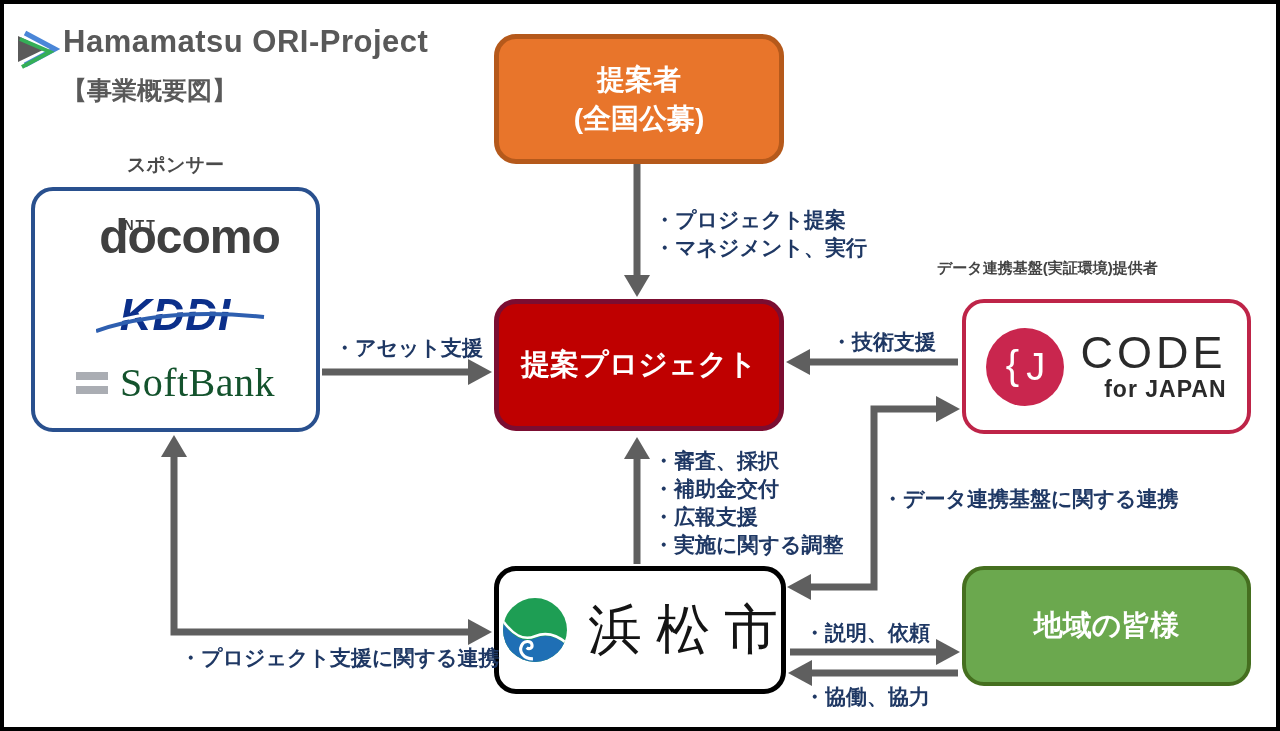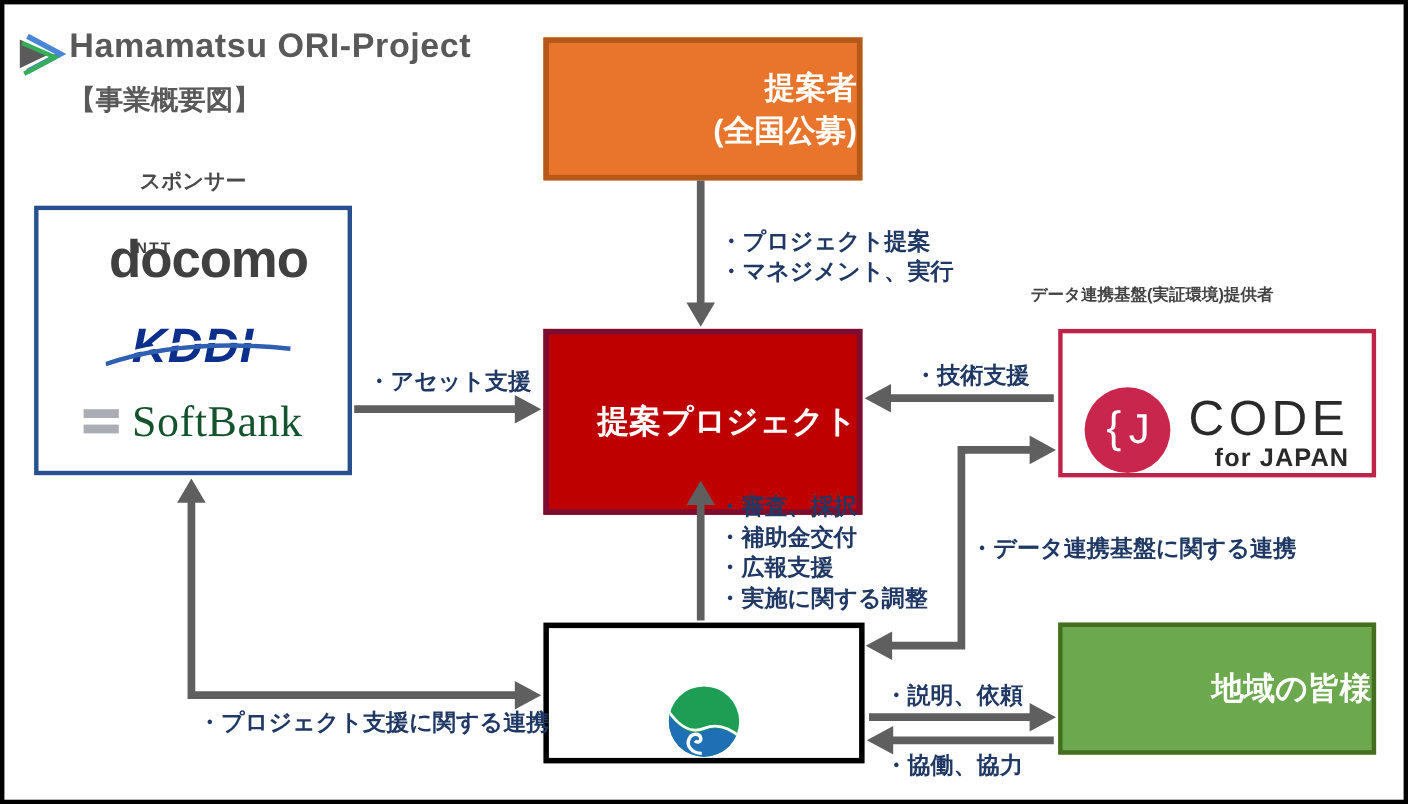--- a/index.html
+++ b/index.html
@@ -6,27 +6,27 @@
   .canvas{
     position:relative;width:1280px;height:731px;box-sizing:border-box;
     background:#fff;border:4px solid #000;overflow:hidden;
     font-family:"Liberation Sans","DejaVu Sans",sans-serif;
   }
   
   .hdr-icon{position:absolute;left:13px;top:25px;}
   .hdr-title{position:absolute;left:59px;top:20px;font-size:31px;font-weight:bold;color:#595959;letter-spacing:0.5px;}
   .hdr-sub{position:absolute;left:58px;top:70px;font-size:25px;font-weight:bold;color:#595959;}
   
-  .bigbox{position:absolute;box-sizing:border-box;display:flex;align-items:flex-end;justify-content:center;flex-direction:column;}
+  .bigbox{position:absolute;box-sizing:border-box;display:flex;align-items:center;justify-content:center;flex-direction:column;border-radius:22px;}
   .boxtext{color:#fff;font-weight:bold;text-align:center;}
   
   .proposer{left:490px;top:30px;width:290px;height:130px;background:#E8752B;border:5px solid #B5591B;}
   .proposer .boxtext{font-size:28px;line-height:39px;}
   
-  .project{left:490px;top:295px;width:290px;height:169px;background:#BF0000;border:5px solid #7B0D31;}
+  .project{left:490px;top:295px;width:290px;height:132px;background:#BF0000;border:5px solid #7B0D31;}
   .project .boxtext{font-size:29px;}
   
   .community{left:958px;top:562px;width:289px;height:120px;background:#6BA84E;border:4px solid #456F1F;}
   .community .boxtext{font-size:29px;}
   
   .sponsor{left:27px;top:183px;width:289px;height:245px;background:#fff;border:4px solid #29508E;}
   .sponsor-caption{position:absolute;left:27px;top:148px;width:289px;text-align:center;font-size:19px;font-weight:bold;color:#4A4A4A;}
   .docomo{position:absolute;left:0;right:0;top:22px;text-align:center;color:#404040;font-weight:bold;font-size:48px;letter-spacing:-1px;line-height:48px;padding-left:28px;}
   .docomo .ntt{position:absolute;top:-12px;left:50%;margin-left:-52px;font-size:14px;letter-spacing:2px;font-weight:bold;}
   .kddi-wrap{position:absolute;left:0;right:0;top:96px;height:56px;text-align:center;}
@@ -114,20 +114,21 @@
             <circle cx="32" cy="32" r="31"></circle>
           </clipPath>
         </defs>
       <g clip-path="url(#hc)">
         <rect width="64" height="64" fill="#1E9E54"></rect>
         <path d="M0,24 C10,38 20,45 32,40 C42,36 52,37 64,48 L64,64 L0,64 Z" fill="#1F6FB5"></path>
         <path d="M0,22 C10,36 20,43 32,38 C42,34 52,35 64,46" fill="none" stroke="#FFFFFF" stroke-width="2.5"></path>
         <path d="M30,60 C21,60 16,53 19,47 C21,42 28,42 29,46 C30,50 26,51 24,49" fill="none" stroke="#FFFFFF" stroke-width="3"></path>
       </g>
     </svg>
+    <span class="hama-name">浜松市</span>
   </div>
 
   <div class="bigbox community">
     <div class="boxtext">地域の皆様</div>
   </div>
 
   <svg class="arrows-svg" width="1280" height="731" viewBox="0 0 1280 731">
     <g stroke="#5F5F5F" fill="#5F5F5F" stroke-width="7">
 
       <g>

